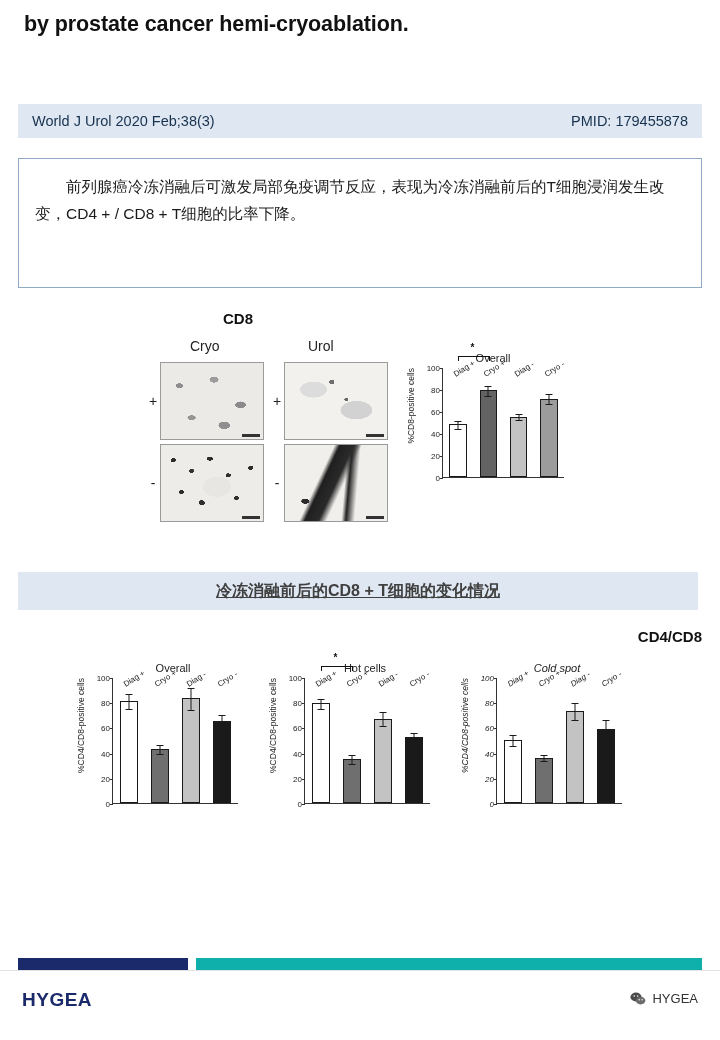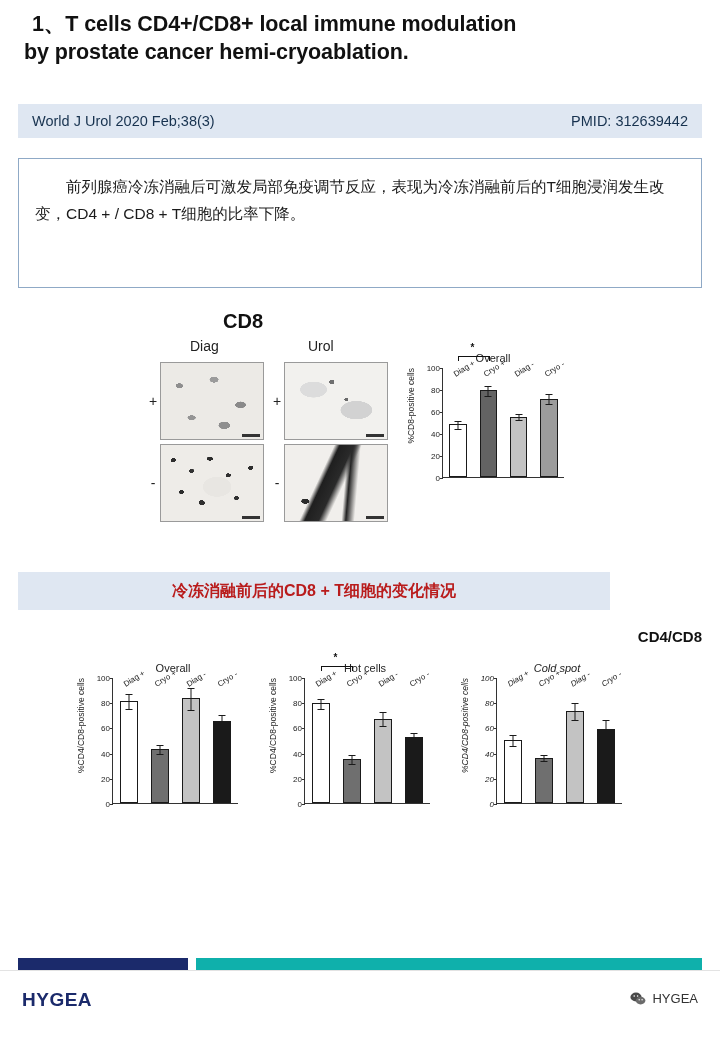--- a/index.html
+++ b/index.html
@@ -44,21 +44,21 @@
     font-size: 15.5px;
     line-height: 1.75;
     color:#1b1b1b;
   }
   .abstract p { margin:0; text-indent: 2em; }
 
   
   .fig1 { position:absolute; left:18px; top:300px; width:684px; height:260px; }
   .fig1-title {
     position:absolute; left:205px; top:10px;
-    font-size:20px; font-weight:bold; color:#111;
+    font-size:15px; font-weight:bold; color:#111;
   }
   .panel-labels { position:absolute; top:38px; left:150px; width:250px; }
   .panel-labels span { position:absolute; font-size:14px; color:#222; }
   .lbl-diag { left: 22px; }
   .lbl-cryo { left: 140px; }
 
   .ihc-grid { position:absolute; left:128px; top:62px; }
   .ihc-row { display:flex; align-items:center; margin-bottom:4px; }
   .rowsign { width:14px; font-size:14px; text-align:center; color:#222; }
   .ihc {
@@ -146,24 +146,24 @@
     transform: rotate(-32deg); transform-origin: left top;
   }
   .sig {
     position:absolute; font-size:10px; color:#111; font-weight:bold;
   }
   .sigline { position:absolute; height:1px; background:#111; }
   .sigtick { position:absolute; width:1px; background:#111; }
 
   
   .caption {
-    position:absolute; left:18px; width:592px; height:38px;
+    position:absolute; left:18px; width:680px; height:38px;
     background:#dfe7f2;
     display:flex; align-items:center; justify-content:center;
-    font-size:16px; color:#b91c1c; font-weight:bold;
+    font-size:16px; color:#404040; font-weight:bold;text-decoration:underline;
   }
   .cap1 { top: 572px; }
   .cap2 { top: 888px; }
 
   
   .fig2 { position:absolute; left:18px; top:626px; width:684px; height:250px; }
   .fig2-title {
     position:absolute; width:100%; text-align:right; top:2px;
     font-size:15px; font-weight:bold; color:#111;
   }
@@ -188,38 +188,37 @@
     font-size:13px; color:#333;
   }
   .wechat svg { display:block; }
 </style>
 </head>
 <body>
 
 <div class="slide">
 
   <div class="title">
-    <span class="l1">1、T cells CD4+/CD8+ local immune modulation</span>
     <span class="l2">by prostate cancer hemi-cryoablation.</span>
   </div>
 
   <div class="journal-bar">
     <span>World J Urol 2020 Feb;38(3)</span>
-    <span class="pmid">PMID: 312639442</span>
+    <span class="pmid">PMID: 179455878</span>
   </div>
 
   <div class="abstract">
     <p>前列腺癌冷冻消融后可激发局部免疫调节反应，表现为冷冻消融前后的T细胞浸润发生改变，CD4 + / CD8 + T细胞的比率下降。</p>
   </div>
 
   <div class="fig1">
     <div class="fig1-title">CD8</div>
 
     <div class="panel-labels">
-      <span class="lbl-diag">Diag</span>
+      <span class="lbl-diag">Cryo</span>
       <span class="lbl-cryo">Urol</span>
     </div>
 
     <div class="ihc-grid">
       <div class="ihc-row">
         <span class="rowsign">+</span>
         <div class="ihc ihc-a">
             <span class="scale"></span>
           </div>
         <span class="rowsign">+</span>

